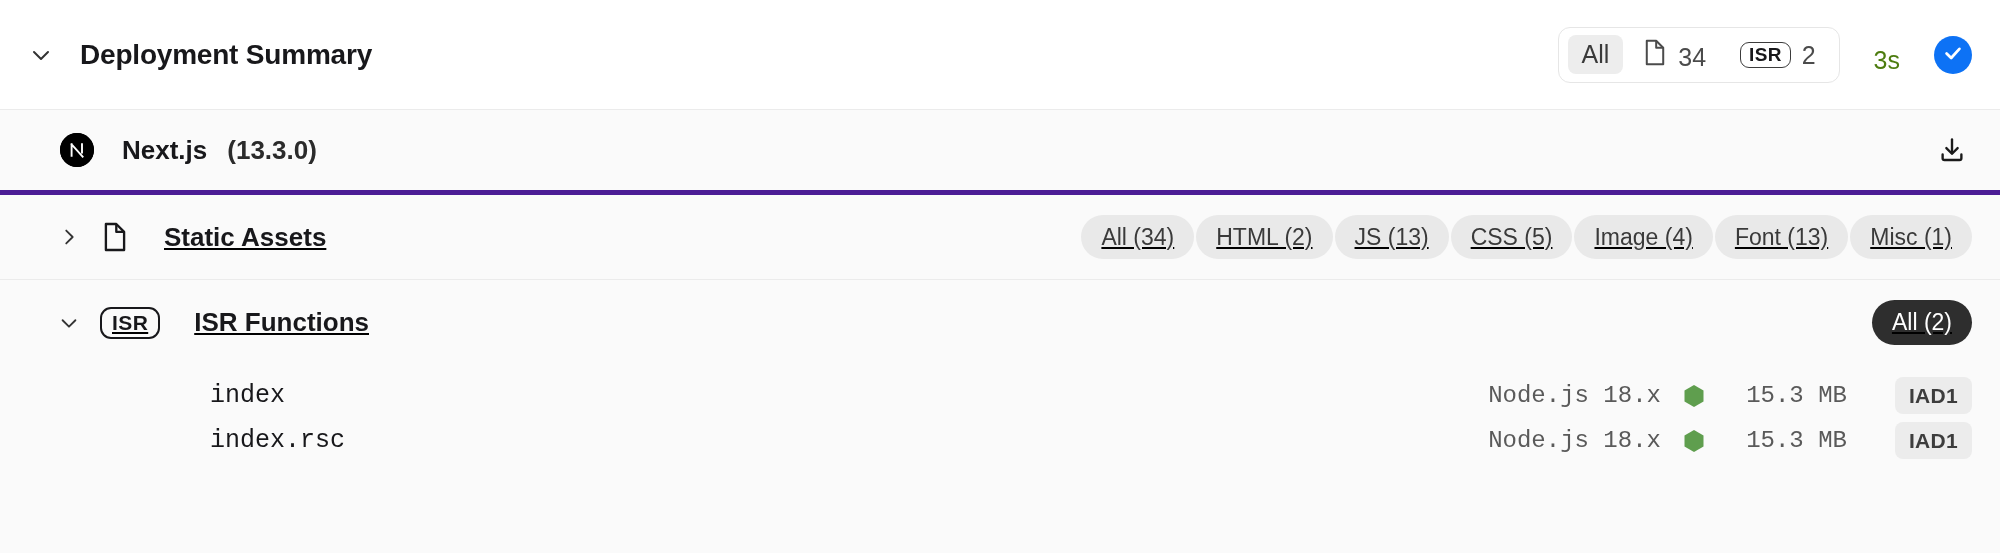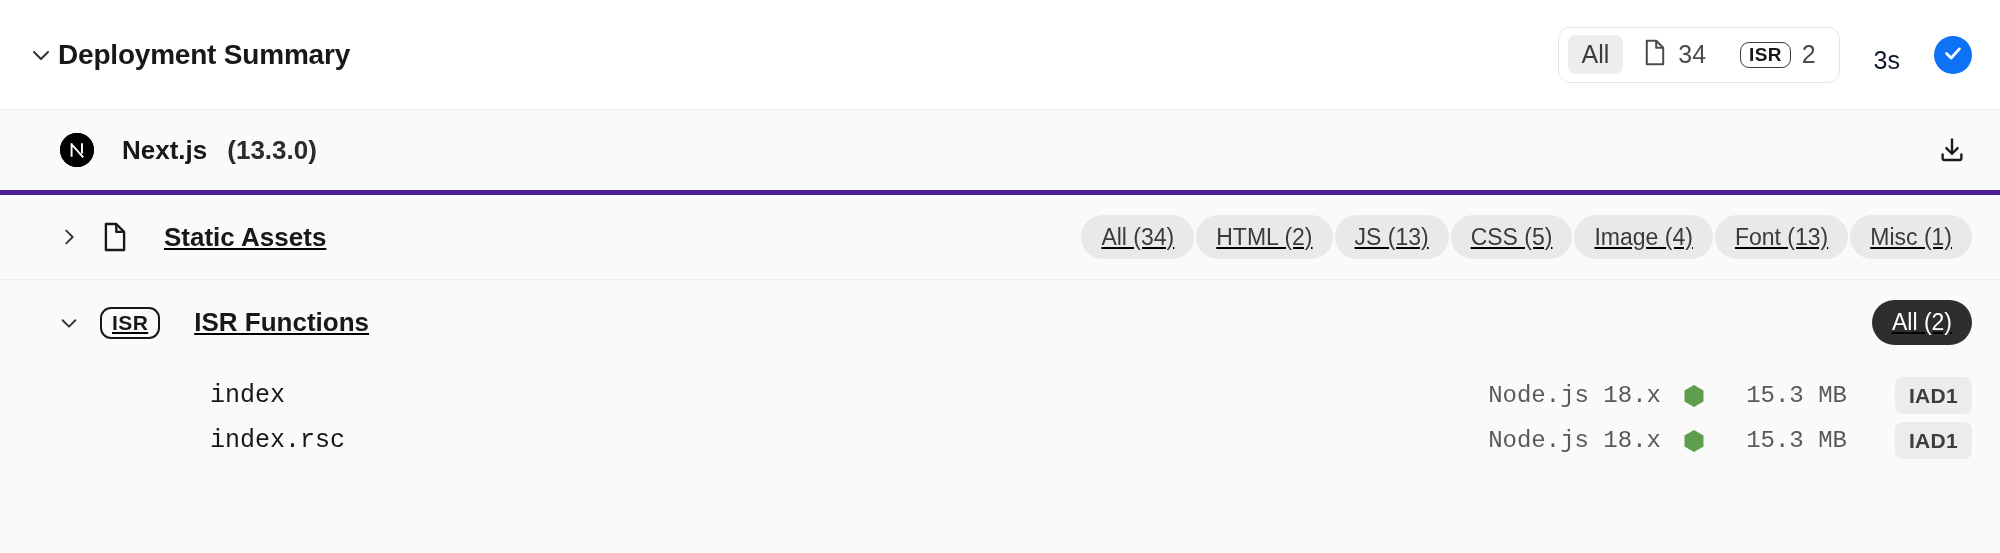--- a/index.html
+++ b/index.html
@@ -25,21 +25,21 @@
     height: 110px;
     background: #ffffff;
     border-bottom: 1px solid #ebebeb;
     display: flex;
     align-items: center;
     padding: 0 28px 0 28px;
   }
   .header-left {
     display: flex;
     align-items: center;
-    gap: 4px;
+    gap: 26px;
     flex: 1;
   }
   .chev {
     width: 26px;
     height: 26px;
     display: flex;
     align-items: center;
     justify-content: center;
     flex: none;
   }
@@ -62,21 +62,21 @@
     align-items: center;
     border: 1px solid #e6e6e6;
     border-radius: 12px;
     background: #ffffff;
     padding: 7px 9px;
     gap: 6px;
     height: 56px;
   }
   .filter-chip {
     display: flex;
-    align-items: center;
+    align-items: flex-end;
     gap: 11px;
     padding: 7px 14px;
     border-radius: 8px;
     font-size: 25px;
     color: #4b4b4b;
     line-height: 1;
     white-space: nowrap;
   }
   .filter-chip.active {
     background: #ededed;
@@ -92,21 +92,21 @@
     font-size: 19px;
     font-weight: bold;
     color: #18181b;
     letter-spacing: 0.3px;
     line-height: 1;
   }
   .count-text { color: #4b4b4b; font-size: 25px; }
 
   .duration {
     font-size: 25px;
-    color: #0f172a;
+    color: #4d7c0f;
     margin-top: 12px;
   }
   .status-circle {
     width: 38px;
     height: 38px;
     border-radius: 50%;
     background: #0d72f5;
     display: flex;
     align-items: center;
     justify-content: center;

